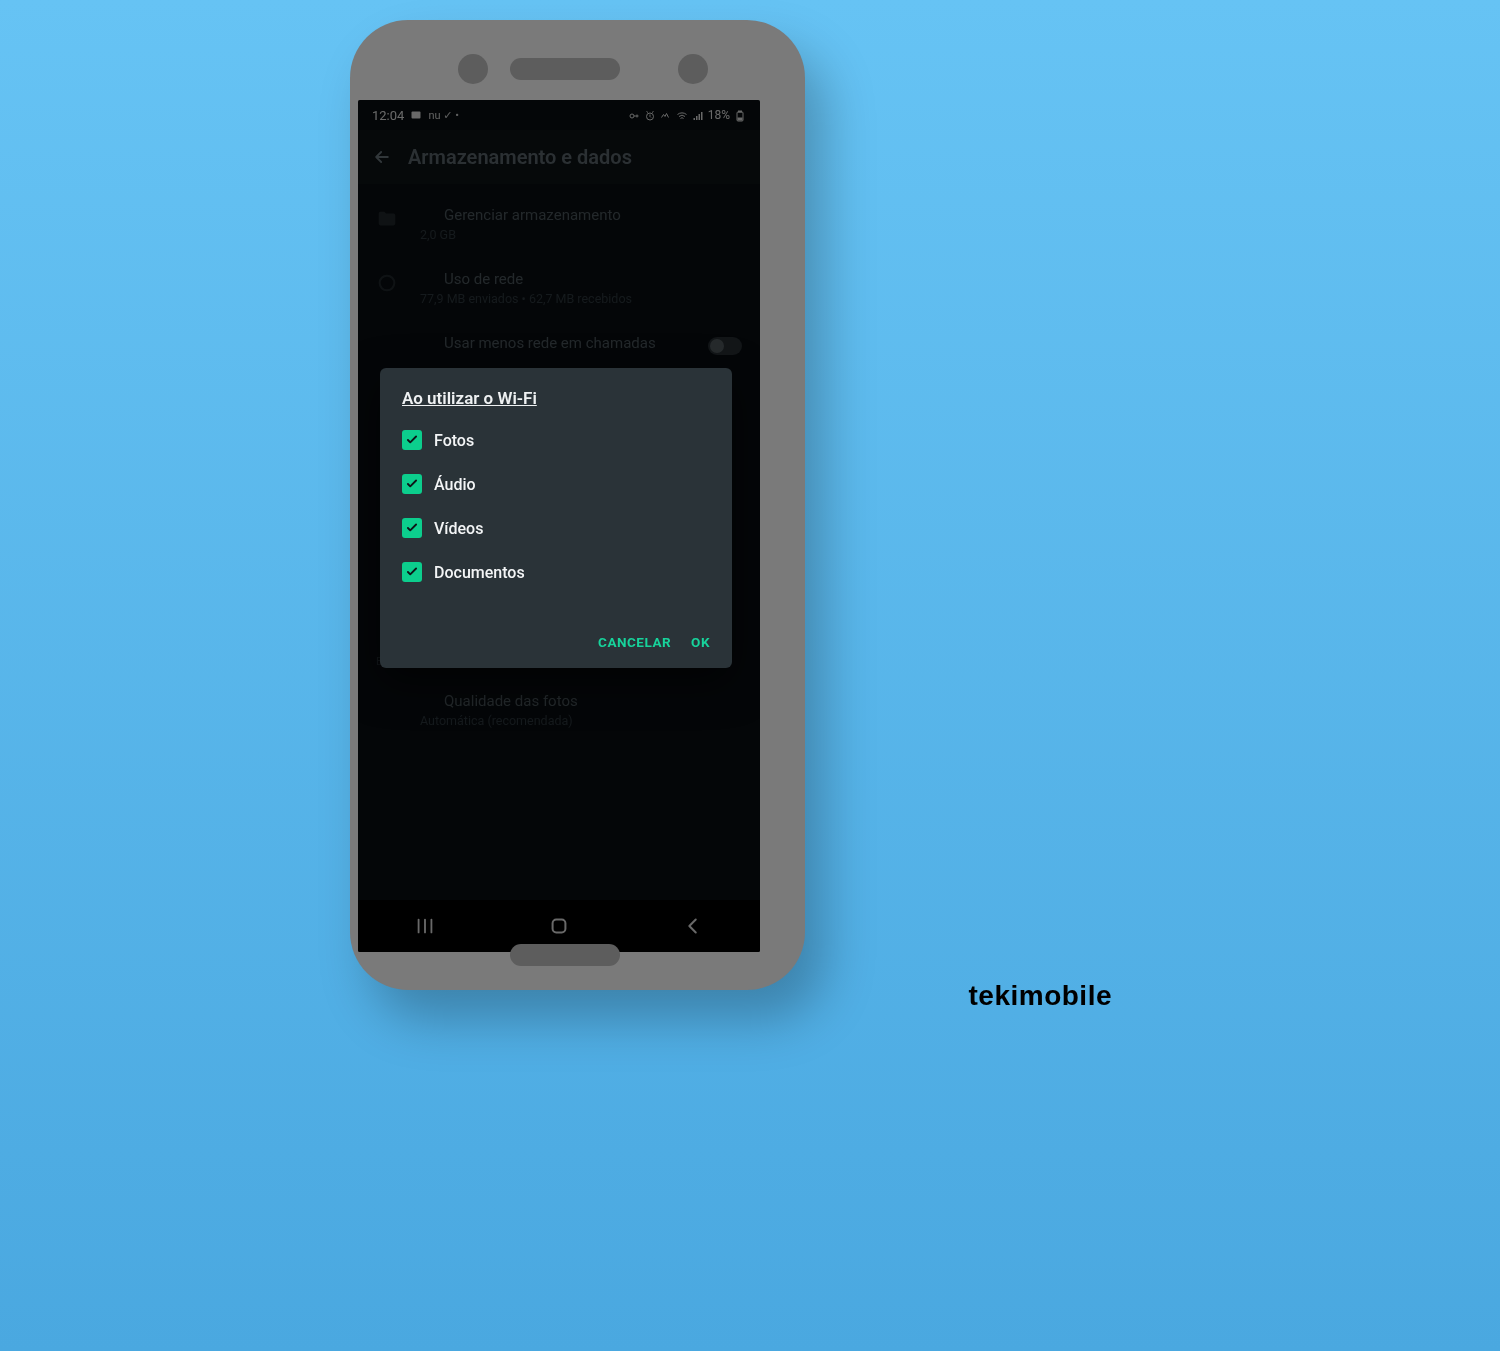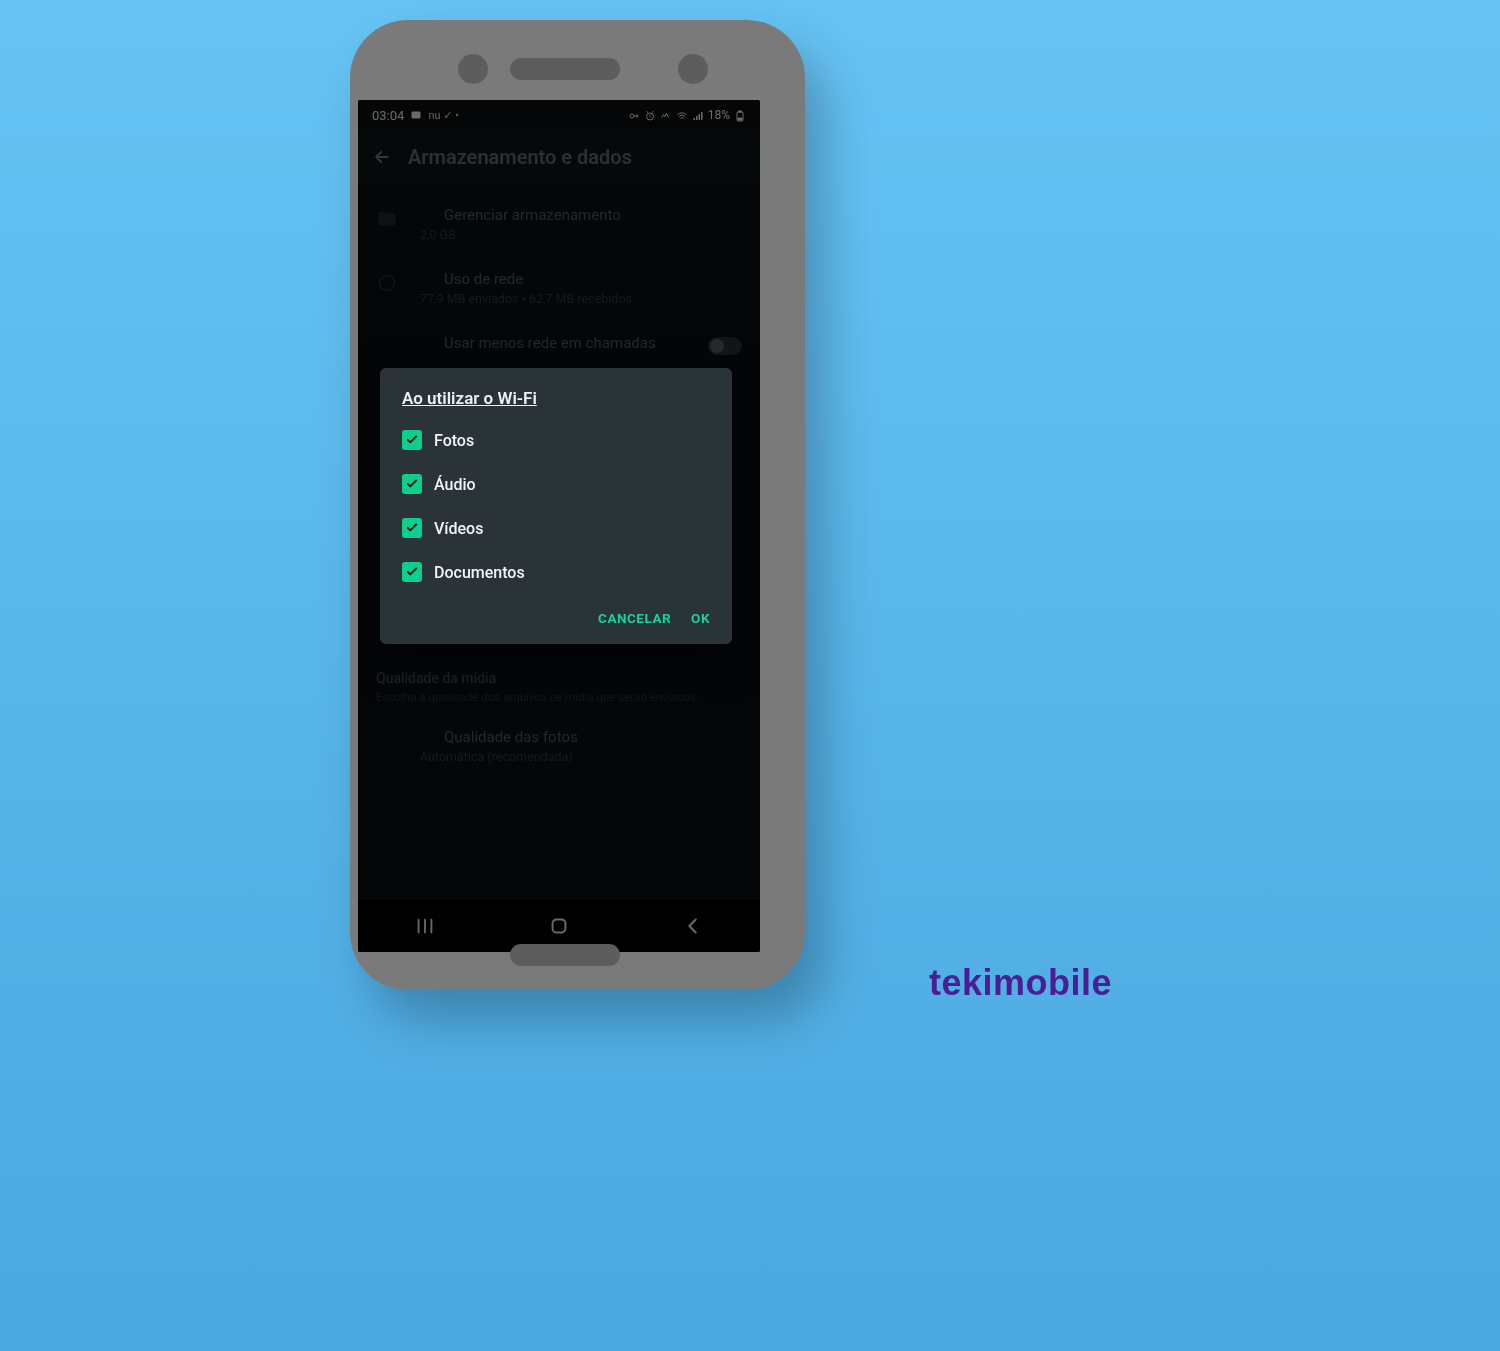--- a/index.html
+++ b/index.html
@@ -164,59 +164,60 @@
     display: flex; justify-content: flex-end; gap: 20px;
     padding: 10px 22px 18px;
   }
   .dlgbtn {
     color: #17d39b;
     font-size: 13.5px;
     font-weight: 700;
     letter-spacing: .5px;
     cursor: pointer;
     text-transform: uppercase;
+    margin-top: 24px;
   }
   
   .navbar {
     position: absolute;
     bottom: 0; left: 0; right: 0;
     height: 52px;
     background: #000;
     display: flex;
     align-items: center;
     justify-content: space-around;
   }
   .nav-ico { color: #e8e8e8; }
   
   .watermark {
     position: absolute;
     right: 38px;
-    bottom: 32px;
-    color: #4c1d95;
-    font-size: 36px;
+    bottom: 24px;
+    color: #000000;
+    font-size: 28px;
     font-weight: 800;
     letter-spacing: .5px;
     font-family: "Segoe UI", Arial, sans-serif;
   }
 </style>
 </head>
 <body>
 
 <div class="stage">
 
   <div class="phone">
     <div class="sensor-left"></div>
     <div class="speaker-top"></div>
     <div class="sensor-right"></div>
 
     <div class="screen">
 
       <div class="statusbar">
         <div class="status-left">
-          <span>03:04</span>
+          <span>12:04</span>
           <svg class="status-ico" viewBox="0 0 24 24" fill="#e8e8e8">
               <rect x="3" y="5" width="18" height="14" rx="2"></rect>
             </svg>
           <span style="font-size:11px;opacity:.9">nu ✓ •</span>
         </div>
         <div class="status-right">
           <svg class="status-ico" viewBox="0 0 24 24" fill="none" stroke="#e8e8e8" stroke-width="2">
               <circle cx="8" cy="12" r="4"></circle>
               <path d="M12 12h9M18 9v6"></path>
             </svg>
@@ -273,21 +274,20 @@
         <div class="row">
           <div class="lefticon"></div>
           <div class="labels">
             <div class="lbl">Usar menos rede em chamadas</div>
           </div>
           <div class="toggle"></div>
         </div>
 
         <div style="height:280px"></div>
 
-        <div class="section-hdr">Qualidade da mídia</div>
         <div class="section-desc">Escolha a qualidade dos arquivos de mídia que serão enviados.</div>
 
         <div class="row">
           <div class="lefticon"></div>
           <div class="labels">
             <div class="lbl">Qualidade das fotos</div>
             <div class="sub">Automática (recomendada)</div>
           </div>
         </div>
       </div>

